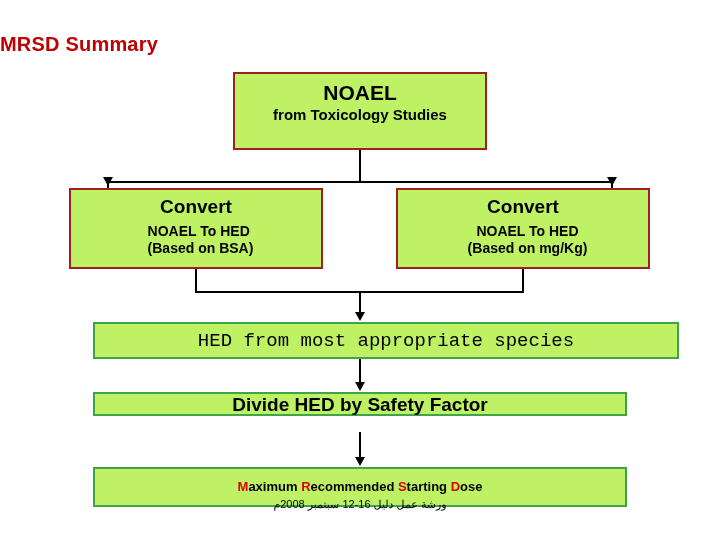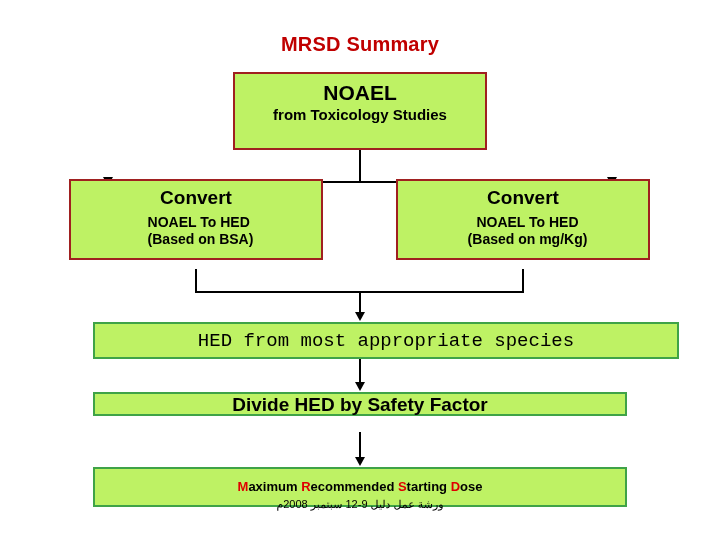--- a/index.html
+++ b/index.html
@@ -19,21 +19,21 @@
     height: 540px;
     background: #ffffff;
   }
 
   
   .title {
     position: absolute;
     left: 0;
     top: 33px;
     width: 720px;
-    text-align: center;
+    text-align: left;
     font-size: 20px;
     font-weight: bold;
     color: #c00000;
     letter-spacing: 0.2px;
   }
 
   
   .box {
     position: absolute;
     box-sizing: border-box;
@@ -62,21 +62,21 @@
     line-height: 26px;
   }
   #noael-box .line-sub {
     font-size: 15px;
     font-weight: bold;
     line-height: 18px;
   }
 
   
   .convert-box {
-    top: 179px;
+    top: 188px;
     width: 254px;
     height: 81px;
     justify-content: flex-start;
     padding-top: 5px;
   }
   #convert-bsa  { left: 69px; }
   #convert-mgkg { left: 396px; }
   .convert-box .line-main {
     font-size: 19px;
     font-weight: bold;
@@ -212,15 +212,15 @@
     <div class="line-main">Divide HED by Safety Factor</div>
   </div>
 
   <div class="conn v-line" style="left:359px; top:432px; height:27px;"></div>
   <div class="arrow-head" style="left:355px; top:457px;"></div>
 
   <div class="box box-green" id="mrsd-box">
     <div class="line-main" id="mrsd-text"><span class="hl">M</span><span>aximum </span><span class="hl">R</span><span>ecommended </span><span class="hl">S</span><span>tarting </span><span class="hl">D</span><span>ose</span></div>
   </div>
 
-  <div class="footer-note">ورشة عمل دليل 9-12 سبتمبر 2008م</div>
+  <div class="footer-note">ورشة عمل دليل 16-12 سبتمبر 2008م</div>
 
 </div>
 
 </body></html>

